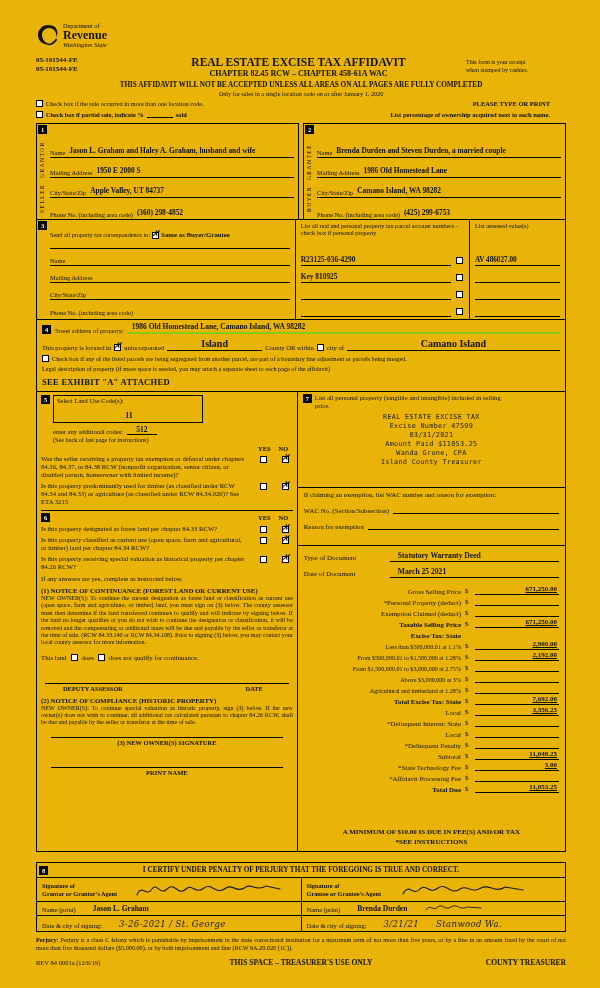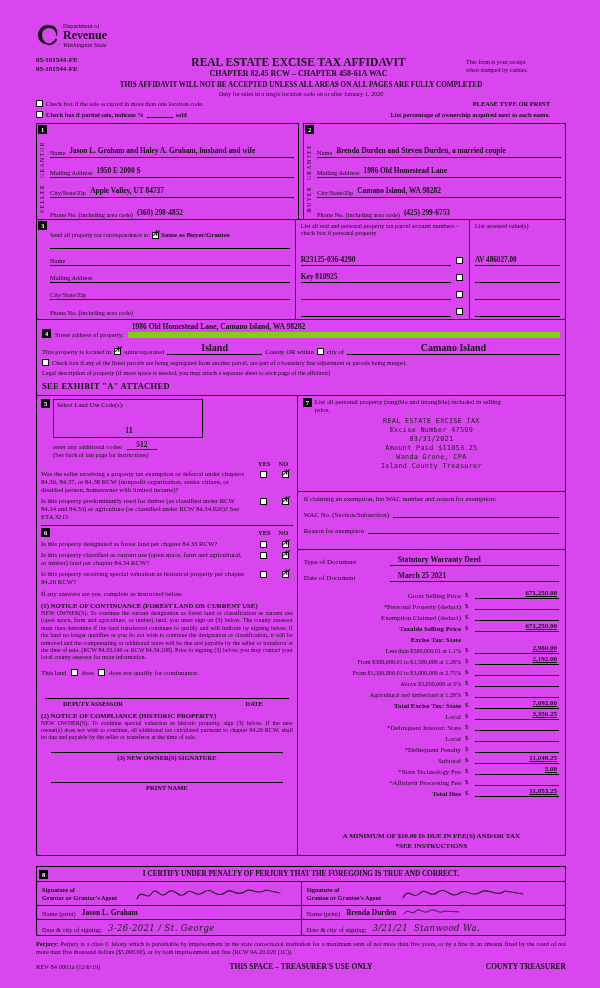--- a/index.html
+++ b/index.html
@@ -1,18 +1,18 @@
 <!DOCTYPE html>
 <html><head>
 <meta charset="utf-8">
 <style>
   * { margin:0; padding:0; box-sizing:border-box; }
   html,body { background:#d9d9d9; }
   body { font-family:"Liberation Serif", serif; color:#111; }
-  .page { width:600px; height:988px; background:#d946ef; margin:0 auto; position:relative;
+  .page { width:600px; height:988px; background:#eab308; margin:0 auto; position:relative;
           padding:22px 34px 8px 36px; overflow:hidden; }
   .lbl   { font-size:6.5px; }
   .bold  { font-weight:bold; }
   .hand  { font-family:"DejaVu Serif", serif; font-style:italic; font-size:8.5px; letter-spacing:.4px; color:#1b1b1b; }
   .badge { display:inline-flex; width:9px; height:9px; background:#000; color:#fff;
            font-size:6.5px; font-weight:bold; align-items:center; justify-content:center; flex:0 0 auto; }
   .checkbox { display:inline-block; width:7px; height:7px; border:1px solid #000;
               position:relative; vertical-align:-1px; flex:0 0 auto; background:#fff; }
   .checkbox .mark { position:absolute; left:-2px; top:-4px; font-size:10px; line-height:1;
                     color:#1b1b1b; transform:rotate(7deg); font-family:"DejaVu Serif", serif; }
@@ -62,36 +62,36 @@
   .frow3.last, .prow.last, .arow.last { border-bottom:none; }
   .prow { display:flex; align-items:flex-end; height:17px; border-bottom:none; }
   .pval { flex:1; border-bottom:1px solid #000; font-weight:bold; font-size:7.4px; padding-bottom:1px; }
   .prow .checkbox { margin:0 1px 2px 5px; }
   .arow { display:flex; align-items:flex-end; height:17px; }
   .aval { flex:1; border-bottom:1px solid #000; font-weight:bold; font-size:7.2px; padding-bottom:1px; }
 
   
   .sec4 { border:1px solid #000; border-top:none; padding:2px 5px 4px; }
   .s4row1 { display:flex; align-items:flex-end; gap:4px; }
-  .s4row1 .fval { flex:1; border-bottom:6px solid #84cc16; font-weight:bold; font-size:7.5px; padding:0 4px 1px; }
+  .s4row1 .fval { flex:1; border-bottom:2px solid #84cc16; font-weight:bold; font-size:7.5px; padding:0 4px 1px; }
   .s4row2 { display:flex; align-items:flex-end; gap:3px; font-size:6.6px; margin-top:4px; }
   .s4u { border-bottom:1px solid #000; font-weight:bold; font-size:10px; text-align:center; padding:0 4px 1px; }
   .s4row3 { display:flex; gap:3px; font-size:6.2px; margin-top:4px; align-items:flex-start; }
   .s4legal { font-size:6.2px; margin-top:3px; }
   .s4exh { font-weight:bold; font-size:8.5px; margin-top:5px; letter-spacing:.3px; }
 
   
   .maincols { display:flex; border:1px solid #000; border-top:none; height:460px; }
   .colL { width:49.4%; border-right:1px solid #000; padding:3px 4px 4px; display:flex; flex-direction:column; }
   .colR { width:50.6%; display:flex; flex-direction:column; }
 
   
   .lurow { display:flex; gap:3px; align-items:flex-start; }
   .lubox { border:1px solid #000; width:150px; padding:1px 3px 2px; }
-  .lubox .luval { font-weight:bold; font-size:8px; margin-top:18px; padding-left:2px;text-align:center; }
+  .lubox .luval { font-weight:bold; font-size:8px; margin-top:7px; padding-left:2px;text-align:center; }
   .luadd { display:flex; align-items:flex-end; gap:4px; margin-top:2px; padding-left:12px; font-size:6.5px; }
   .luadd .addval { font-weight:bold; font-size:7.5px; border-bottom:1px solid #000; min-width:30px; text-align:center; }
   .lunote { font-size:6.2px; padding-left:12px; margin-top:1px; }
   .ynhead { display:flex; margin-left:auto; font-weight:bold; font-size:6.4px; }
   .ynhead span { width:19px; text-align:center; }
   .ynrow { display:flex; margin-top:2px; }
   .qrow { display:flex; margin-top:3px; }
   .qtext { flex:1; font-size:6.7px; line-height:1.18; padding-right:6px; }
   .qcbs { width:38px; display:flex; justify-content:space-between; padding:1px 4px 0 5px; align-items:flex-start; }
   .sec6 { border-top:1px solid #000; margin-top:5px; padding-top:2px; display:flex; flex-direction:column; }
@@ -137,21 +137,21 @@
   
   .sec8 { border:1.5px solid #000; margin-top:10px; }
   .certbar { position:relative; border-bottom:1px solid #000; text-align:center;
              font-weight:bold; font-size:7.2px; padding:3px 0; }
   .certbar .badge { position:absolute; left:2px; top:2.5px; }
   .siggrid { display:flex; border-bottom:1px solid #000; height:24px; }
   .sigcell { flex:1; display:flex; align-items:center; gap:4px; padding:1px 5px; overflow:hidden; }
   .sigcell + .sigcell { border-left:1px solid #000; }
   .siglbl { font-size:6.3px; font-weight:bold; line-height:1.2; width:88px; flex:0 0 auto; }
   .rowgrid { display:flex; }
-  .rowgrid .cell { flex:1; display:flex; align-items:flex-end; gap:6px; padding:1px 5px 2px; overflow:hidden; }
+  .rowgrid .cell { flex:1; display:flex; align-items:flex-end; gap:17px; padding:1px 5px 2px; overflow:hidden; }
   .rowgrid .cell + .cell { border-left:1px solid #000; }
   .namegrid { border-bottom:1px solid #000; height:14px; }
   .dategrid { height:15px; }
   .nplabel { font-size:6.5px; white-space:nowrap; }
   .npval { font-weight:bold; font-size:7.5px; white-space:nowrap; }
   .ink { flex:0 0 auto; }
 
   
   .perjury { font-size:6.2px; line-height:1.25; text-align:justify; margin-top:4px; }
   .pfooter { display:flex; align-items:center; margin-top:6px; }

